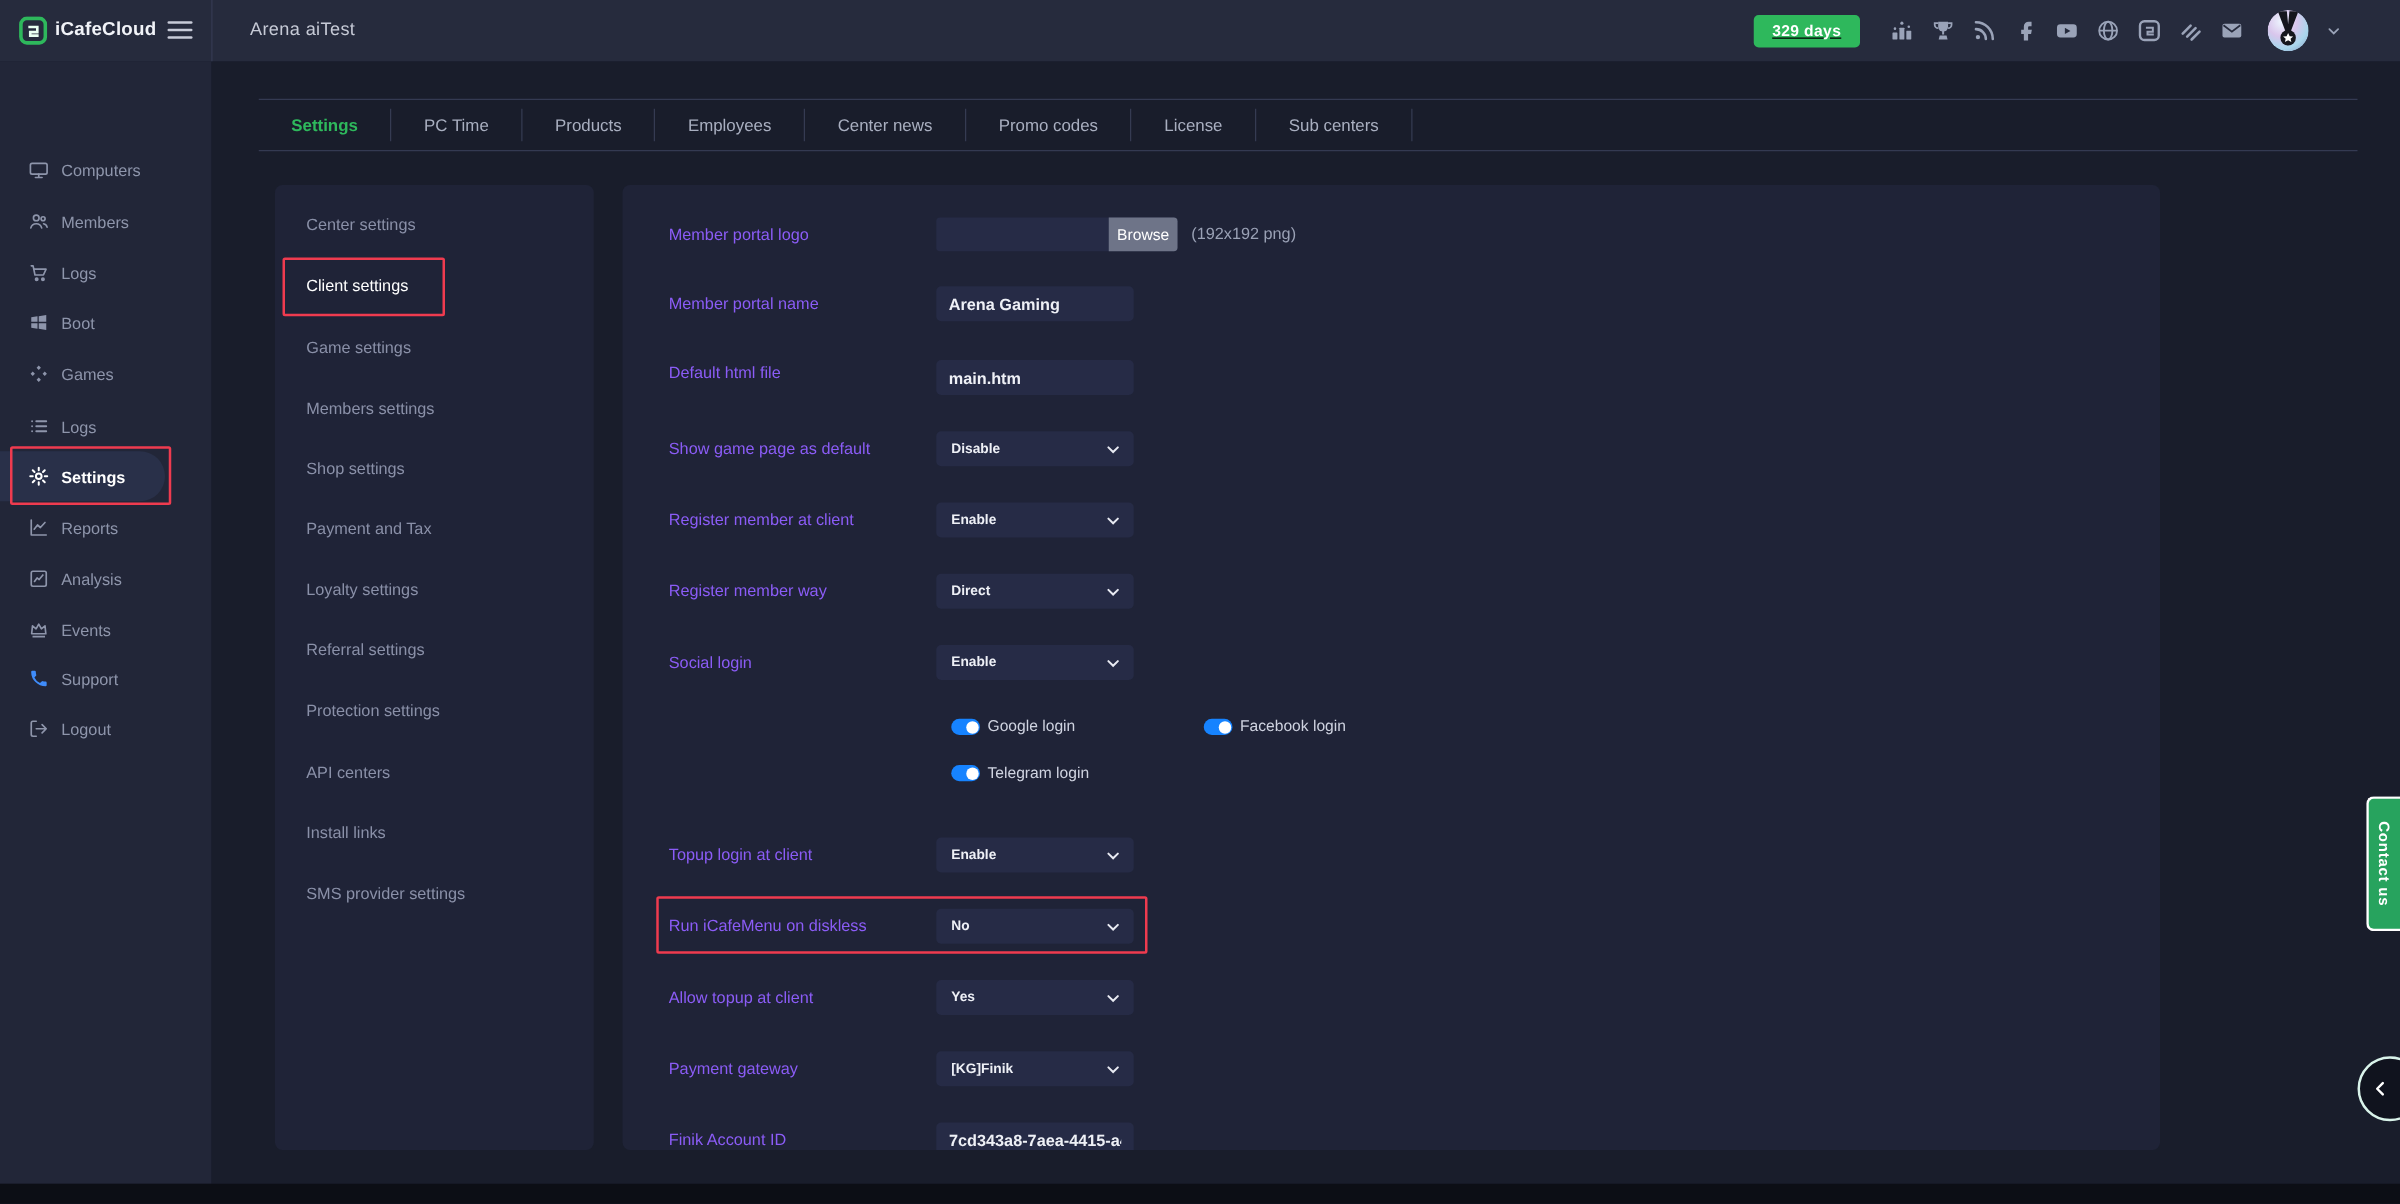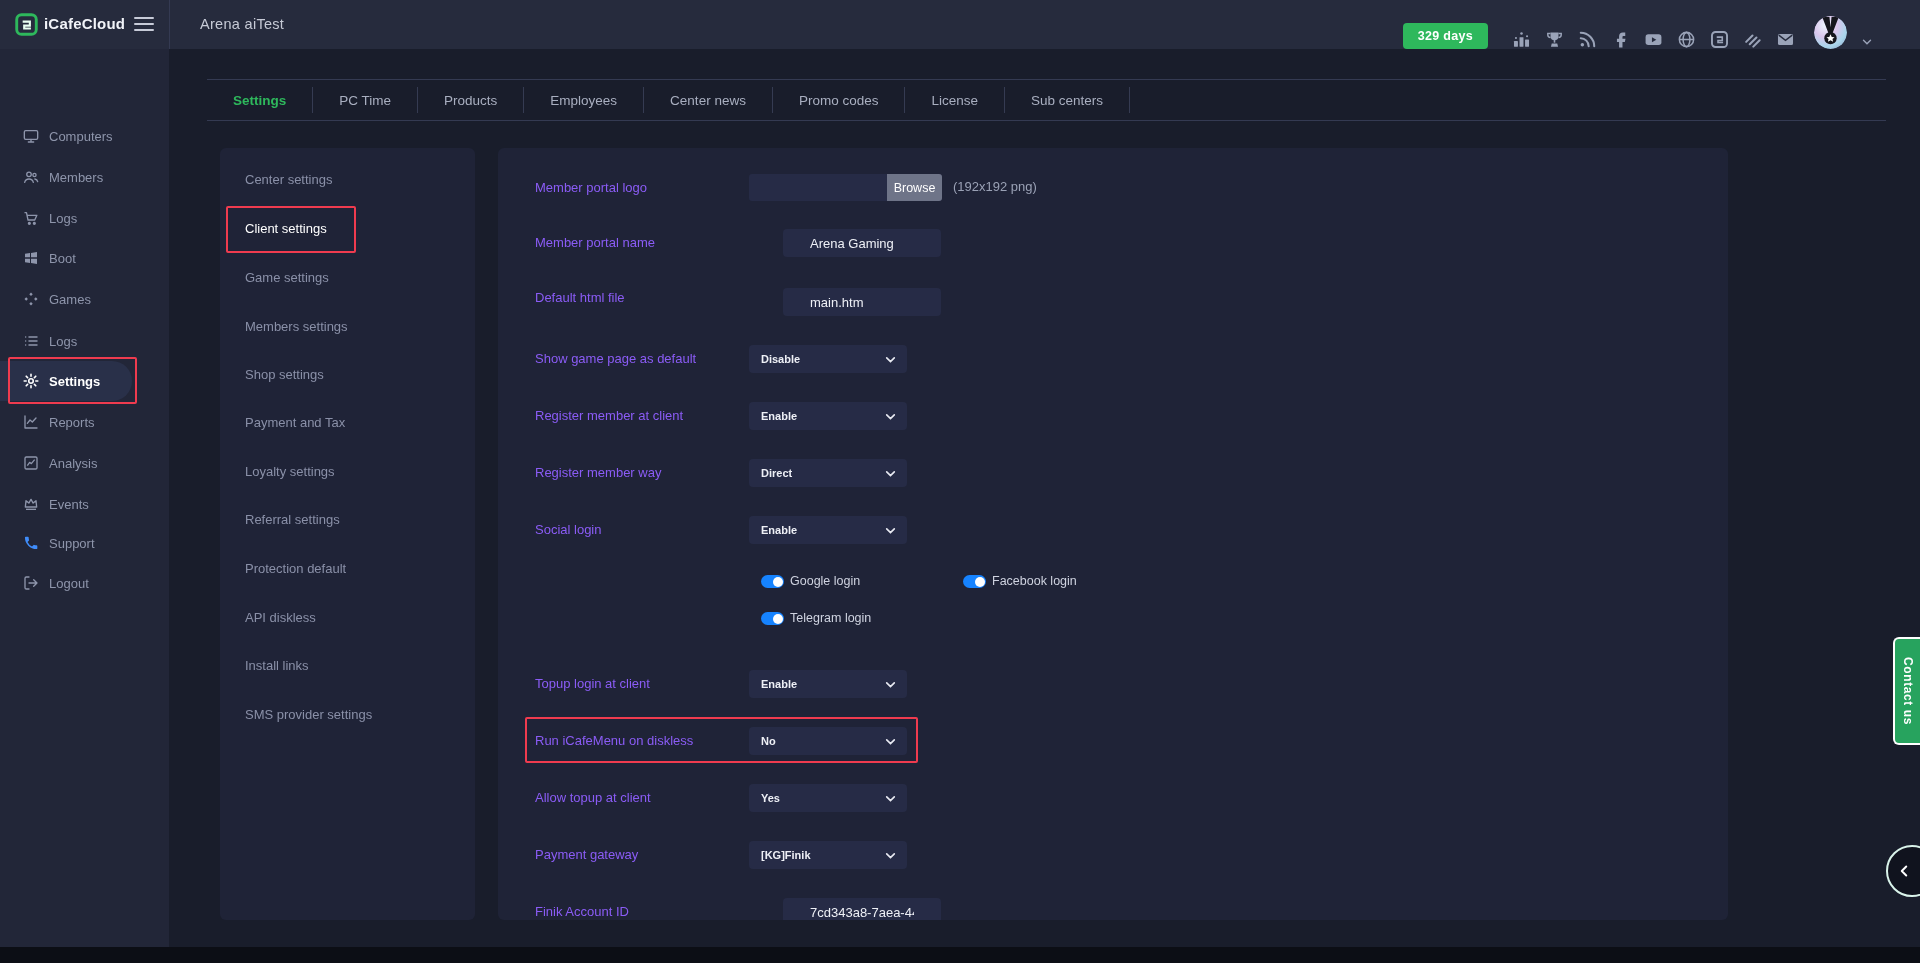--- a/index.html
+++ b/index.html
@@ -8,21 +8,21 @@
   .app { position:relative; width:1920px; height:963px; background:#191d2b; overflow:hidden; }
 
   
   .topbar { position:absolute; left:0; top:0; width:1920px; height:49px; background:#262b3d; z-index:5;padding-left:12px; }
   .topbar-divider { position:absolute; left:169px; top:0; width:1px; height:49px; background:#343a52; }
   .logo-box { position:absolute; left:15px; top:13px; width:23px; height:23px; }
   .brand { position:absolute; left:44px; top:15px; font-size:15px; font-weight:bold; color:#f1f3f8; letter-spacing:.2px; }
   .hamburger { position:absolute; left:134px; top:17px; width:20px; height:16px; cursor:pointer; }
   .hamburger span { display:block; width:20px; height:2px; background:#c7cbd8; margin-bottom:4px; border-radius:1px; }
   .page-title { position:absolute; left:200px; top:16px; font-size:14.5px; color:#c6cad6; letter-spacing:.3px; }
-  .topbar-right { position:absolute; right:46px; top:0; height:49px; display:flex; align-items:flex-end; gap:13px; }
+  .topbar-right { position:absolute; right:46px; top:0; height:49px; display:flex; align-items:center; gap:13px;text-decoration:underline; }
   .days-badge { background:#2eb85c; color:#fff; font-size:12.5px; font-weight:bold; padding:6px 15px; border-radius:4px; margin-right:10px; letter-spacing:.3px; cursor:pointer; }
   .tb-icon { width:20px; height:20px; color:#9aa3b8; display:flex; align-items:center; justify-content:center; cursor:pointer; }
   .tb-icon svg { width:19px; height:19px; }
   .tb-avatar { width:33px; height:33px; border-radius:50%; overflow:hidden; margin-left:6px; cursor:pointer; flex:0 0 auto; }
   .tb-caret { color:#9aa3b8; cursor:pointer; display:flex; }
 
   
   .sidebar { position:absolute; left:0; top:49px; width:169px; height:898px; background:#222638; }
   .user { position:absolute; left:0; top:0; width:169px; height:70px; }
   .user-avatar { position:absolute; left:20px; top:15px; width:34px; height:34px; border-radius:50%; overflow:hidden; }
@@ -42,21 +42,21 @@
   .vsep { width:1px; height:26px; background:#353b52; align-self:center; }
 
   
   .submenu { position:absolute; left:220px; top:148px; width:255px; height:772px; background:#1f2337; border-radius:6px; }
   .sm-item { position:absolute; left:0; width:255px; height:24px; line-height:24px; padding-left:25px; font-size:13px; color:#8a90a8; cursor:pointer; white-space:nowrap; }
   .sm-item.active { color:#ffffff; font-weight:normal; }
 
   
   .formpanel { position:absolute; left:498px; top:148px; width:1230px; height:772px; background:#1f2337; border-radius:6px; overflow:hidden; }
   .flabel { position:absolute; left:37px; height:18px; line-height:18px; font-size:13px; color:#8b5cf6; white-space:nowrap; }
-  .tinput { position:absolute; left:251px; width:158px; height:28px; background:#262b46; border:none; border-radius:4px; color:#eef0f6; font-size:13px; font-weight:normal; font-family:inherit; padding:0 27px; outline:none;margin-left:34px; }
+  .tinput { position:absolute; left:251px; width:158px; height:28px; background:#262b46; border:none; border-radius:4px; color:#eef0f6; font-size:13px; font-weight:bold; font-family:inherit; padding:0 10px; outline:none; }
   .select { position:absolute; left:251px; width:158px; height:28px; background:#262b46; border-radius:4px; display:flex; align-items:center; justify-content:space-between; padding:0 10px 0 12px; cursor:pointer; }
   .select span { color:#eef0f6; font-size:11px; font-weight:bold; }
   .select svg { width:13px; height:13px; color:#e8eaf2; }
   .fileinput { position:absolute; left:251px; top:26px; width:193px; height:27px; background:#262b46; border-radius:3px; cursor:pointer; }
   .browse { position:absolute; right:0; top:0; width:55px; height:27px; background:#6e7488; color:#fff; font-size:12.5px; border-radius:0 3px 3px 0; display:flex; align-items:center; justify-content:center; cursor:pointer; }
   .hint { position:absolute; left:455px; top:31px; font-size:13px; color:#9aa1b5; }
   .toggle { position:absolute; width:23px; height:13px; border-radius:7px; background:#1683ff; cursor:pointer; }
   .toggle .knob { position:absolute; right:1.5px; top:1.5px; width:10px; height:10px; border-radius:50%; background:#fff; }
   .tog-label { position:absolute; height:16px; line-height:16px; font-size:12.5px; color:#cfd3e0; white-space:nowrap; }
 
@@ -284,22 +284,22 @@
 
   <aside class="submenu">
     <div class="sm-item" style="top:20px">Center settings</div>
     <div class="sm-item active" style="top:69px">Client settings</div>
     <div class="sm-item" style="top:118px">Game settings</div>
     <div class="sm-item" style="top:167px">Members settings</div>
     <div class="sm-item" style="top:215px">Shop settings</div>
     <div class="sm-item" style="top:263px">Payment and Tax</div>
     <div class="sm-item" style="top:312px">Loyalty settings</div>
     <div class="sm-item" style="top:360px">Referral settings</div>
-    <div class="sm-item" style="top:409px">Protection default</div>
-    <div class="sm-item" style="top:458px">API diskless</div>
+    <div class="sm-item" style="top:409px">Protection settings</div>
+    <div class="sm-item" style="top:458px">API centers</div>
     <div class="sm-item" style="top:506px">Install links</div>
     <div class="sm-item" style="top:555px">SMS provider settings</div>
     <div class="red-box" style="left:6px; top:58px; width:130px; height:47px;"></div>
   </aside>
 
   <main class="formpanel">
 
     <div class="flabel" style="top:31px">Member portal logo</div>
     <div class="fileinput">
       <span class="browse">Browse</span>

